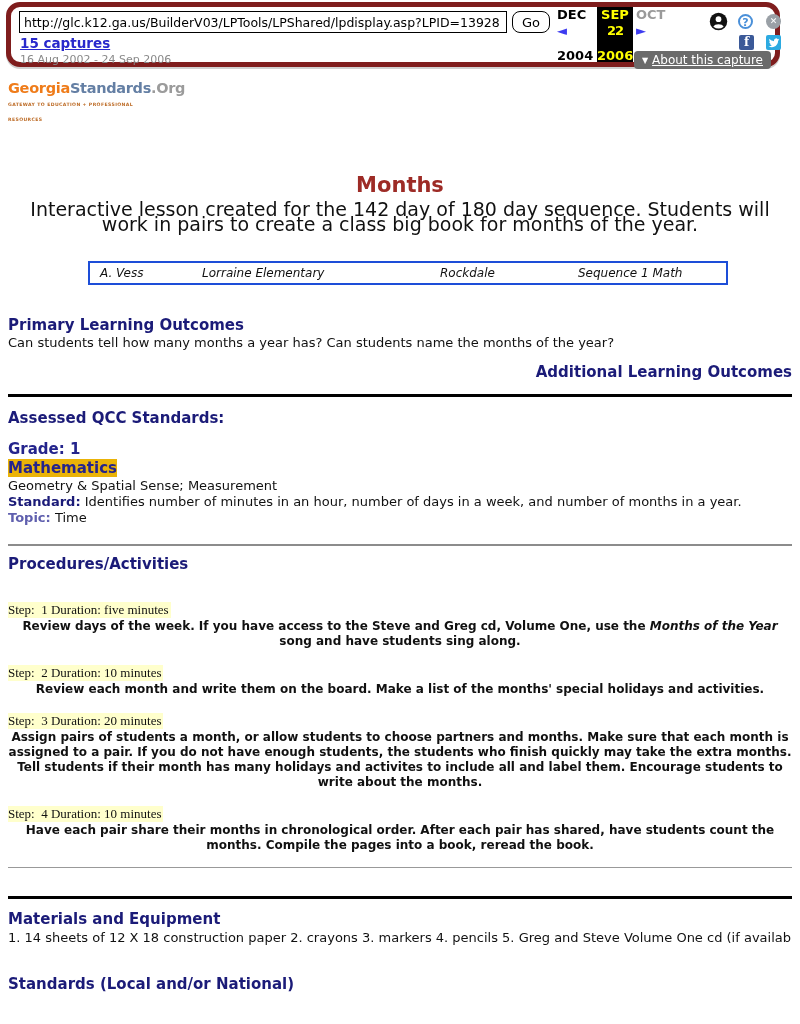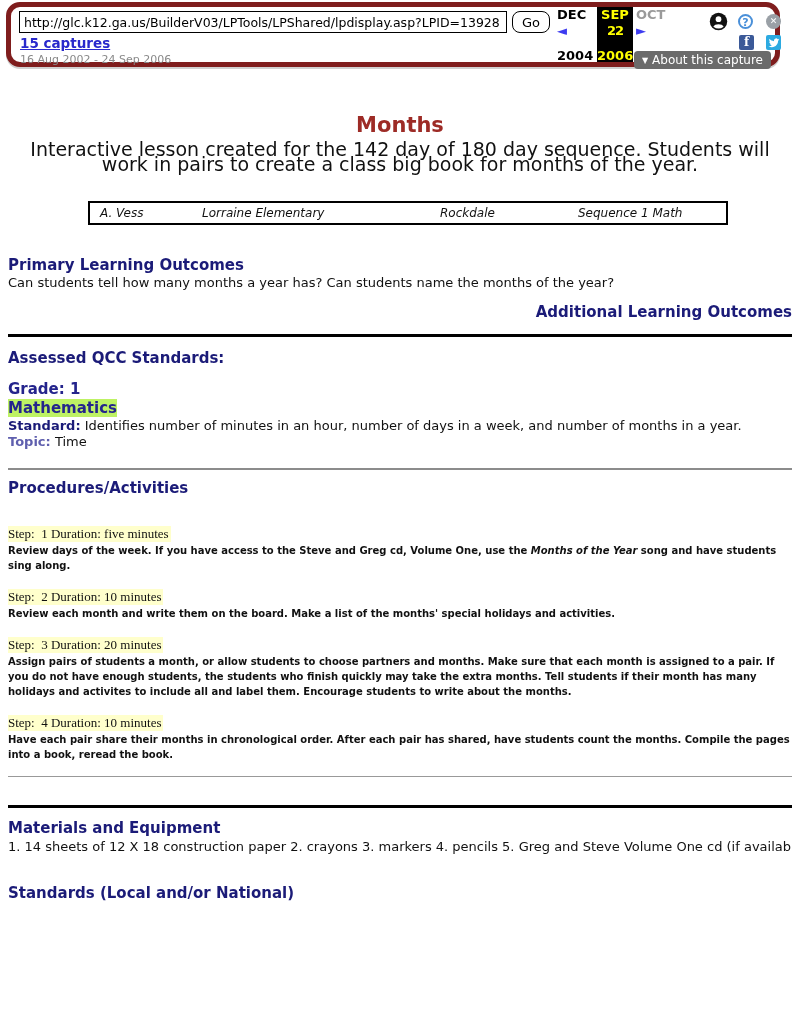--- a/index.html
+++ b/index.html
@@ -33,63 +33,63 @@
   .ic-help{left:727px;top:7px;width:15px;height:15px;border-radius:50%;border:2px solid #4a90d9;
            color:#4a90d9;font-size:11px;font-weight:bold;text-align:center;line-height:14px;box-sizing:border-box;}
   .ic-close{left:755px;top:7px;width:15px;height:15px;border-radius:50%;background:#9aa0a6;
             color:#fff;font-size:9px;font-weight:bold;text-align:center;line-height:15px;}
   .ic-fb{left:728px;top:28px;width:15px;height:15px;background:#3b5998;color:#fff;border-radius:2px;
          font-family:"DejaVu Serif",serif;font-weight:bold;font-size:12px;text-align:center;line-height:15px;}
   .ic-tw{left:755px;top:28px;width:15px;height:15px;background:#2caae1;border-radius:2px;}
   .wb-about{position:absolute;right:4px;bottom:-7px;background:#6b6b6b;color:#fff;border-radius:4px;
             padding:2px 8px;font-size:12px;cursor:pointer;white-space:nowrap;}
   .wb-about .tri{font-size:8px;vertical-align:1px;margin-right:4px;}
-  .wb-about .lbl{}
+  .wb-about .lbl{text-decoration:underline;}
 
   
   .logo{margin:14px 0 0 8px;line-height:15px;cursor:pointer;width:130px;}
   .logo .b{font-size:14.5px;font-weight:bold;letter-spacing:-0.3px;}
   .logo .p1{color:#ef7c1a;}
   .logo .p2{color:#647fa4;}
   .logo .p3{color:#9b9b9b;}
   .logo .tag{font-size:4.6px;color:#bc6a24;font-weight:bold;letter-spacing:.4px;margin-top:1px;}
 
   
   .content{padding:0 8px;}
   .title{margin:46px 0 0 0;text-align:center;color:#9d2b26;font-size:21px;font-weight:bold;}
   .desc{margin:5px 0 0 0;text-align:center;font-size:19px;line-height:15px;color:#111;}
 
-  table.info{margin:29px 0 0 80px;width:640px;border-collapse:collapse;border:2px solid #000000;}
+  table.info{margin:29px 0 0 80px;width:640px;border-collapse:collapse;border:2px solid #1d4ed8;}
   table.info td{font-style:italic;font-size:12px;padding:3px 10px;color:#111;}
 
   h2{margin:0;font-size:15px;font-weight:bold;color:#1b1b78;}
   .h-primary{margin-top:31px;}
   .h-additional{margin-top:13px;text-align:right;}
   .h-qcc{margin-top:12px;}
   .h-proc{margin-top:9px;}
   .h-materials{margin-top:11px;}
   .h-standards{margin-top:30px;}
   .body-text{font-size:13px;line-height:15px;color:#111;margin:1px 0 0 0;}
 
   hr{border:none;margin:0;}
   .hr-black{border-top:3px solid #000;margin-top:13px;}
   .hr-black2{border-top:3px solid #000;margin-top:28px;}
   .hr-gray{border-top:2px solid #8c8c8c;margin-top:19px;}
   .hr-thin{border-top:1px solid #999;margin-top:14px;}
 
   .grade{margin-top:13px;font-size:15px;font-weight:bold;color:#24248c;line-height:18px;}
-  .subject{font-size:15px;font-weight:bold;color:#24248c;background:#bef264;display:inline-block;line-height:18px;}
+  .subject{font-size:15px;font-weight:bold;color:#24248c;background:#eab308;display:inline-block;line-height:18px;}
   .lbl-topic{font-weight:bold;color:#5f5fae;}
   .lbl-standard{font-weight:bold;color:#1b1b78;}
 
   .step{margin-top:13px;}
   .step-first{margin-top:26px;}
   .step-h{display:inline-block;background:#ffffcc;font-size:13px;line-height:16px;
           color:#111;white-space:pre-wrap;padding:0 2px 0 0;font-family:Liberation Serif, serif;}
-  .step-b{font-size:10px;font-weight:bold;line-height:15px;color:#111;margin-top:1px;}
+  .step-b{font-size:12px;font-weight:bold;line-height:15px;color:#111;margin-top:1px;text-align:center;}
   .step-b em{font-style:italic;}
 
   .materials-text{font-size:13px;line-height:15px;color:#111;margin-top:2px;
                   white-space:nowrap;overflow:hidden;}
 </style>
 </head>
 <body>
 
 <div id="page">
 
@@ -127,20 +127,24 @@
       <svg width="15" height="15" viewBox="0 0 24 24">
         <path fill="#fff" d="M21.5 7.1c-.6.3-1.3.5-2 .6.7-.4 1.3-1.1 1.5-1.9-.7.4-1.4.7-2.2.8a3.5 3.5 0 0 0-6 3.2c-2.9-.1-5.5-1.5-7.2-3.7-.9 1.6-.4 3.6 1 4.6-.5 0-1.1-.2-1.5-.4 0 1.7 1.2 3.2 2.8 3.5-.5.1-1 .2-1.6.1.5 1.4 1.8 2.4 3.3 2.5A7 7 0 0 1 4 17.9 10 10 0 0 0 9.4 19.4c6.5 0 10.1-5.4 9.9-10.2.7-.5 1.3-1.2 1.7-2.1z"></path>
       </svg>
     </span>
 
     <div class="wb-about">
       <span class="tri">▼</span><span class="lbl">About this capture</span>
     </div>
   </div>
 
+  <div class="logo">
+    <div class="b"><span class="p1">Georgia</span><span class="p2">Standards</span><span class="p3">.Org</span></div>
+    <div class="tag">GATEWAY TO EDUCATION + PROFESSIONAL RESOURCES</div>
+  </div>
 
   <div class="content">
 
     <div class="title">Months</div>
     <div class="desc">Interactive lesson created for the 142 day of 180 day sequence. Students will work in pairs to create a class big book for months of the year.</div>
 
     <table class="info">
       <tbody>
           <tr>
         <td style="width:82px">A. Vess</td>
@@ -154,20 +158,21 @@
     <h2 class="h-primary">Primary Learning Outcomes</h2>
     <p class="body-text">Can students tell how many months a year has? Can students name the months of the year?</p>
 
     <h2 class="h-additional">Additional Learning Outcomes</h2>
 
     <hr class="hr-black">
 
     <h2 class="h-qcc">Assessed QCC Standards:</h2>
     <div class="grade">Grade: 1</div>
     <div><span class="subject">Mathematics</span></div>
+    <div class="body-text">Geometry &amp; Spatial Sense; Measurement</div>
     <div class="body-text"><span class="lbl-standard">Standard:</span><span> Identifies number of minutes in an hour, number of days in a week, and number of months in a year.</span></div>
     <div class="body-text"><span class="lbl-topic">Topic:</span><span> Time</span></div>
 
     <hr class="hr-gray">
 
     <h2 class="h-proc">Procedures/Activities</h2>
 
     <div class="step step-first">
       <div class="step-h">Step:  1 Duration: five minutes</div>
       <div class="step-b"><span>Review days of the week. If you have access to the Steve and Greg cd, Volume One, use the </span><em>Months of the Year</em><span> song and have students sing along.</span></div>

